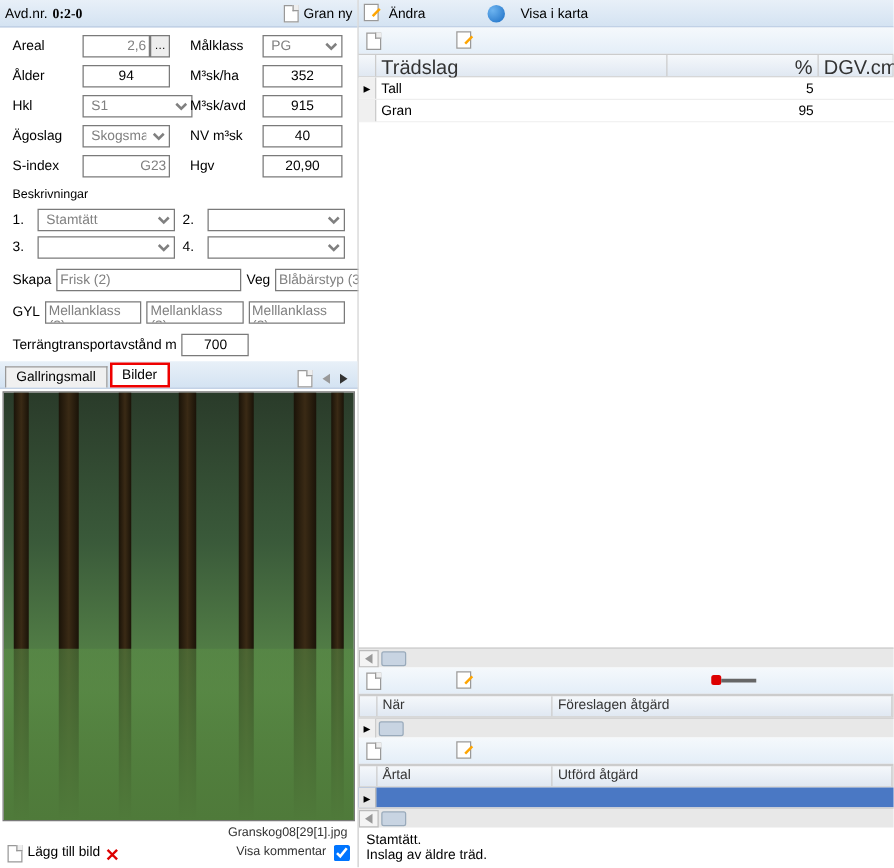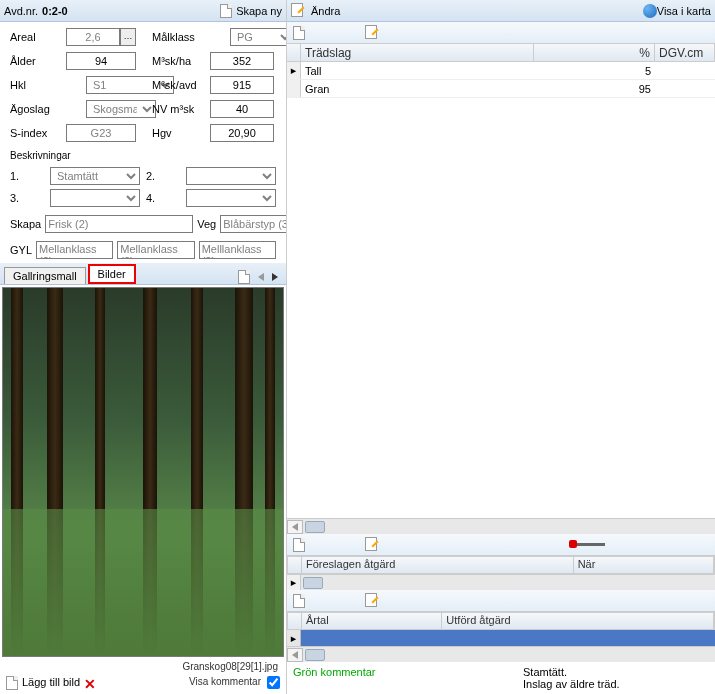--- a/index.html
+++ b/index.html
@@ -1,57 +1,57 @@
 <!DOCTYPE html>
 <html><head>
 <meta charset="utf-8">
 <style>
   * { box-sizing: border-box; margin: 0; padding: 0; font-family: Arial, sans-serif; font-size: 11px; }
   body { width: 715px; height: 694px; background: #fff; }
   .container { display: flex; height: 100%; }
   .left { width: 286px; display: flex; flex-direction: column; }
   .right { flex: 1; display: flex; flex-direction: column; border-left: 1px solid #ccc; }
   .topbar { background: linear-gradient(#e8f0f8, #d4e3f2); height: 22px; display: flex; align-items: center; padding: 0 4px; gap: 4px; border-bottom: 1px solid #b0c4de; }
-  .topbar-right { background: linear-gradient(#e8f0f8, #d4e3f2); height: 22px; display: flex; align-items: center; padding: 0 4px; gap: 50px; border-bottom: 1px solid #b0c4de; justify-content: space-between; }
+  .topbar-right { background: linear-gradient(#e8f0f8, #d4e3f2); height: 22px; display: flex; align-items: center; padding: 0 4px; gap: 50px; border-bottom: 1px solid #b0c4de; }
   .label { color: #000; white-space: nowrap; }
-  .bold { font-weight: bold; }
+  .bold { font-weight: bold; font-family: Liberation Serif, serif; }
   .icon { display: inline-block; width: 16px; height: 16px; }
   .icon-doc { background: #fff; border: 1px solid #999; position: relative; width: 12px; height: 14px; }
   .icon-doc::after { content: ""; position: absolute; top: -1px; right: -1px; width: 4px; height: 4px; border-left: 1px solid #999; border-bottom: 1px solid #999; background: #eee; }
   .icon-edit { position: relative; }
   .icon-edit .doc { width: 12px; height: 14px; background: #fff; border: 1px solid #999; position: absolute; }
   .icon-edit .pen { width: 8px; height: 2px; background: orange; position: absolute; top: 6px; left: 6px; transform: rotate(-45deg); }
   .icon-globe { width: 14px; height: 14px; border-radius: 50%; background: radial-gradient(circle at 30% 30%, #6db4f0, #1a6dc4); position: relative; }
   .icon-arrow-left, .icon-arrow-right { width: 0; height: 0; display: inline-block; }
   .icon-arrow-left { border-top: 4px solid transparent; border-bottom: 4px solid transparent; border-right: 6px solid #999; }
   .icon-arrow-right { border-top: 4px solid transparent; border-bottom: 4px solid transparent; border-left: 6px solid #333; }
   .icon-x { color: #d00; font-weight: bold; font-size: 14px; }
   .form-grid { padding: 6px 10px; display: grid; grid-template-columns: 50px 80px 52px 70px; gap: 6px 6px; align-items: center; }
   .form-grid .fld { display: flex; align-items: center; }
   input[type=text], select { border: 1px solid #7a7a7a; height: 18px; padding: 0 2px; background: #fff; font-size: 11px; color: #808080; }
   input.right-align { text-align: center; color: #000; }
-  input.left-align { text-align: center; color: #808080; }
-  select { color: #808080; margin-left: 20px; }
+  input.left-align { text-align: right; color: #808080; }
+  select { color: #808080; }
   .dotbtn { width: 16px; height: 18px; border: 1px solid #7a7a7a; background: #eee; font-size: 9px; line-height: 14px; text-align: center; cursor: pointer; }
   .section-hdr { padding: 2px 10px; font-size: 10px; color: #000; }
   .desc-grid { padding: 4px 10px; display: grid; grid-template-columns: 14px 1fr 14px 1fr; gap: 4px 6px; align-items: center; }
   .row-inline { padding: 4px 10px; display: flex; align-items: center; gap: 4px; }
   .gyl-box { flex: 1; border: 1px solid #7a7a7a; height: 18px; padding: 1px 2px; color: #808080; background: #fff; overflow: hidden; }
   .tab-bar { background: linear-gradient(#e8f0f8, #d4e3f2); display: flex; align-items: flex-end; padding: 3px 4px 0 4px; gap: 2px; border-bottom: 1px solid #b0c4de; height: 22px; position: relative; }
   .tab { padding: 2px 8px; border: 1px solid #999; border-bottom: none; background: #f0f0f0; cursor: pointer; }
   .tab.active { background: #fff; border: 2px solid #e00; font-weight: normal; }
   .tab-bar .tools { margin-left: auto; display: flex; gap: 8px; align-items: center; padding-right: 4px; }
   .photo { flex: 1; margin: 2px; border: 1px solid #7a7a7a; background: linear-gradient(to bottom, #2a3b2a 0%, #3a5a3a 35%, #5a8a4a 70%, #4a7a3a 100%); position: relative; overflow: hidden; min-height: 260px; }
   .tree { position: absolute; bottom: 0; width: 12px; background: linear-gradient(to right, #1a1308, #3a2a15, #1a1308); }
   .photo-bottom { display: flex; align-items: flex-start; padding: 2px 6px; gap: 4px; background: #fff; }
   .small-text { font-size: 10px; color: #333; }
   .chk { margin-left: 2px; }
   .toolbar2 { background: linear-gradient(#f5f9fc, #e4eef8); height: 22px; display: flex; align-items: center; padding: 0 6px; gap: 60px; border-bottom: 1px solid #ccc; }
   .table-hdr { display: flex; background: linear-gradient(#f5f8fb, #e0e8f2); border-bottom: 1px solid #ccc; height: 18px; }
-  .th { border-right: 1px solid #ccc; padding: 2px 4px; font-size: 12px; color: #333; }
+  .th { border-right: 1px solid #ccc; padding: 2px 4px; font-size: 16px; color: #333; }
   .table-body { background: #fff; }
   .tr { display: flex; height: 18px; border-bottom: 1px solid #eee; align-items: center; }
   .tr .td { padding: 0 4px; }
   .row-sel { width: 14px; border-right: 1px solid #ccc; height: 100%; display: flex; align-items: center; justify-content: center; background: #f0f0f0; }
   .scrollbar-h { height: 16px; background: #e8e8e8; display: flex; align-items: center; border-top: 1px solid #ccc; }
   .scroll-btn { width: 16px; height: 14px; background: #f4f4f4; border: 1px solid #bbb; display: flex; align-items: center; justify-content: center; }
   .scroll-thumb { width: 20px; height: 12px; background: #c8d4e2; border: 1px solid #9ab; border-radius: 2px; margin-left: 2px; }
   .gap { flex: 1; background: #fff; }
   .sub-panel { margin-top: 0; }
   .sub-panel .toolbar2 { gap: 60px; }
@@ -69,21 +69,21 @@
 <body>
 
 <div class="container">
 
   <div class="left">
     <div class="topbar">
       <span class="label">Avd.nr.</span>
       <span class="label bold">0:2-0</span>
       <span style="flex:1"></span>
       <span class="icon-doc"></span>
-      <span class="label">Skapa ny</span>
+      <span class="label">Gran ny</span>
     </div>
 
     <div class="form-grid">
       <span class="label">Areal</span>
       <div class="fld">
         <input type="text" class="left-align" style="width: 54px;" value="2,6">
         <span class="dotbtn">…</span>
       </div>
       <span class="label">Målklass</span>
       <select style="width:64px"><option>PG</option></select>
@@ -128,20 +128,24 @@
       <input type="text" style="flex: 1 1 0%;" value="Blåbärstyp (30)">
     </div>
 
     <div class="row-inline">
       <span>GYL</span>
       <div class="gyl-box">Mellanklass (2)</div>
       <div class="gyl-box">Mellanklass (2)</div>
       <div class="gyl-box">Melllanklass (2)</div>
     </div>
 
+    <div class="row-inline">
+      <span>Terrängtransportavstånd m</span>
+      <input type="text" class="right-align" style="width: 54px;" value="700">
+    </div>
 
     <div class="tab-bar">
       <div class="tab">Gallringsmall</div>
       <div class="tab active">Bilder</div>
       <div class="tools">
         <span class="icon-doc" style="position:relative"></span>
         <span class="icon-arrow-left"></span>
         <span class="icon-arrow-right"></span>
       </div>
     </div>
@@ -172,21 +176,21 @@
 
   <div class="right">
     <div class="topbar-right">
       <span style="display:flex;align-items:center;gap:4px;">
         <span class="icon icon-edit">
             <span class="doc"></span>
             <span class="pen"></span>
           </span>
         <span>Ändra</span>
       </span>
-      <span style="display:flex;align-items:center;gap:0;">
+      <span style="display:flex;align-items:center;gap:12px;">
         <span class="icon-globe"></span>
         <span>Visa i karta</span>
       </span>
     </div>
 
     <div class="toolbar2">
       <span class="icon-doc"></span>
       <span class="icon icon-edit">
           <span class="doc"></span>
           <span class="pen"></span>
@@ -230,22 +234,22 @@
         <span class="icon icon-edit">
             <span class="doc"></span>
             <span class="pen"></span>
           </span>
         <span style="flex:1"></span>
         <span class="saw-icon"></span>
         <span style="width:40px"></span>
       </div>
       <div class="sub-hdr">
         <div class="th2" style="width:14px"></div>
+        <div class="th2" style="flex:1">När</div>
         <div class="th2" style="flex:2">Föreslagen åtgärd</div>
-        <div class="th2" style="flex:1">När</div>
       </div>
       <div class="scrollbar-h">
         <div class="row-sel" style="width:14px;height:16px;">▸</div>
         <div class="scroll-thumb"></div>
         <div style="flex:1"></div>
       </div>
     </div>
 
     <div class="sub-panel">
       <div class="toolbar2">
@@ -266,20 +270,19 @@
       <div class="scrollbar-h">
         <div class="scroll-btn">
             <span class="icon-arrow-left"></span>
           </div>
         <div class="scroll-thumb"></div>
         <div style="flex:1"></div>
       </div>
     </div>
 
     <div class="comment-row">
-      <span class="green" style="width:220px">Grön kommentar</span>
       <div>
         <div>Stamtätt.</div>
         <div>Inslag av äldre träd.</div>
       </div>
     </div>
   </div>
 </div>
 
 </body></html>

